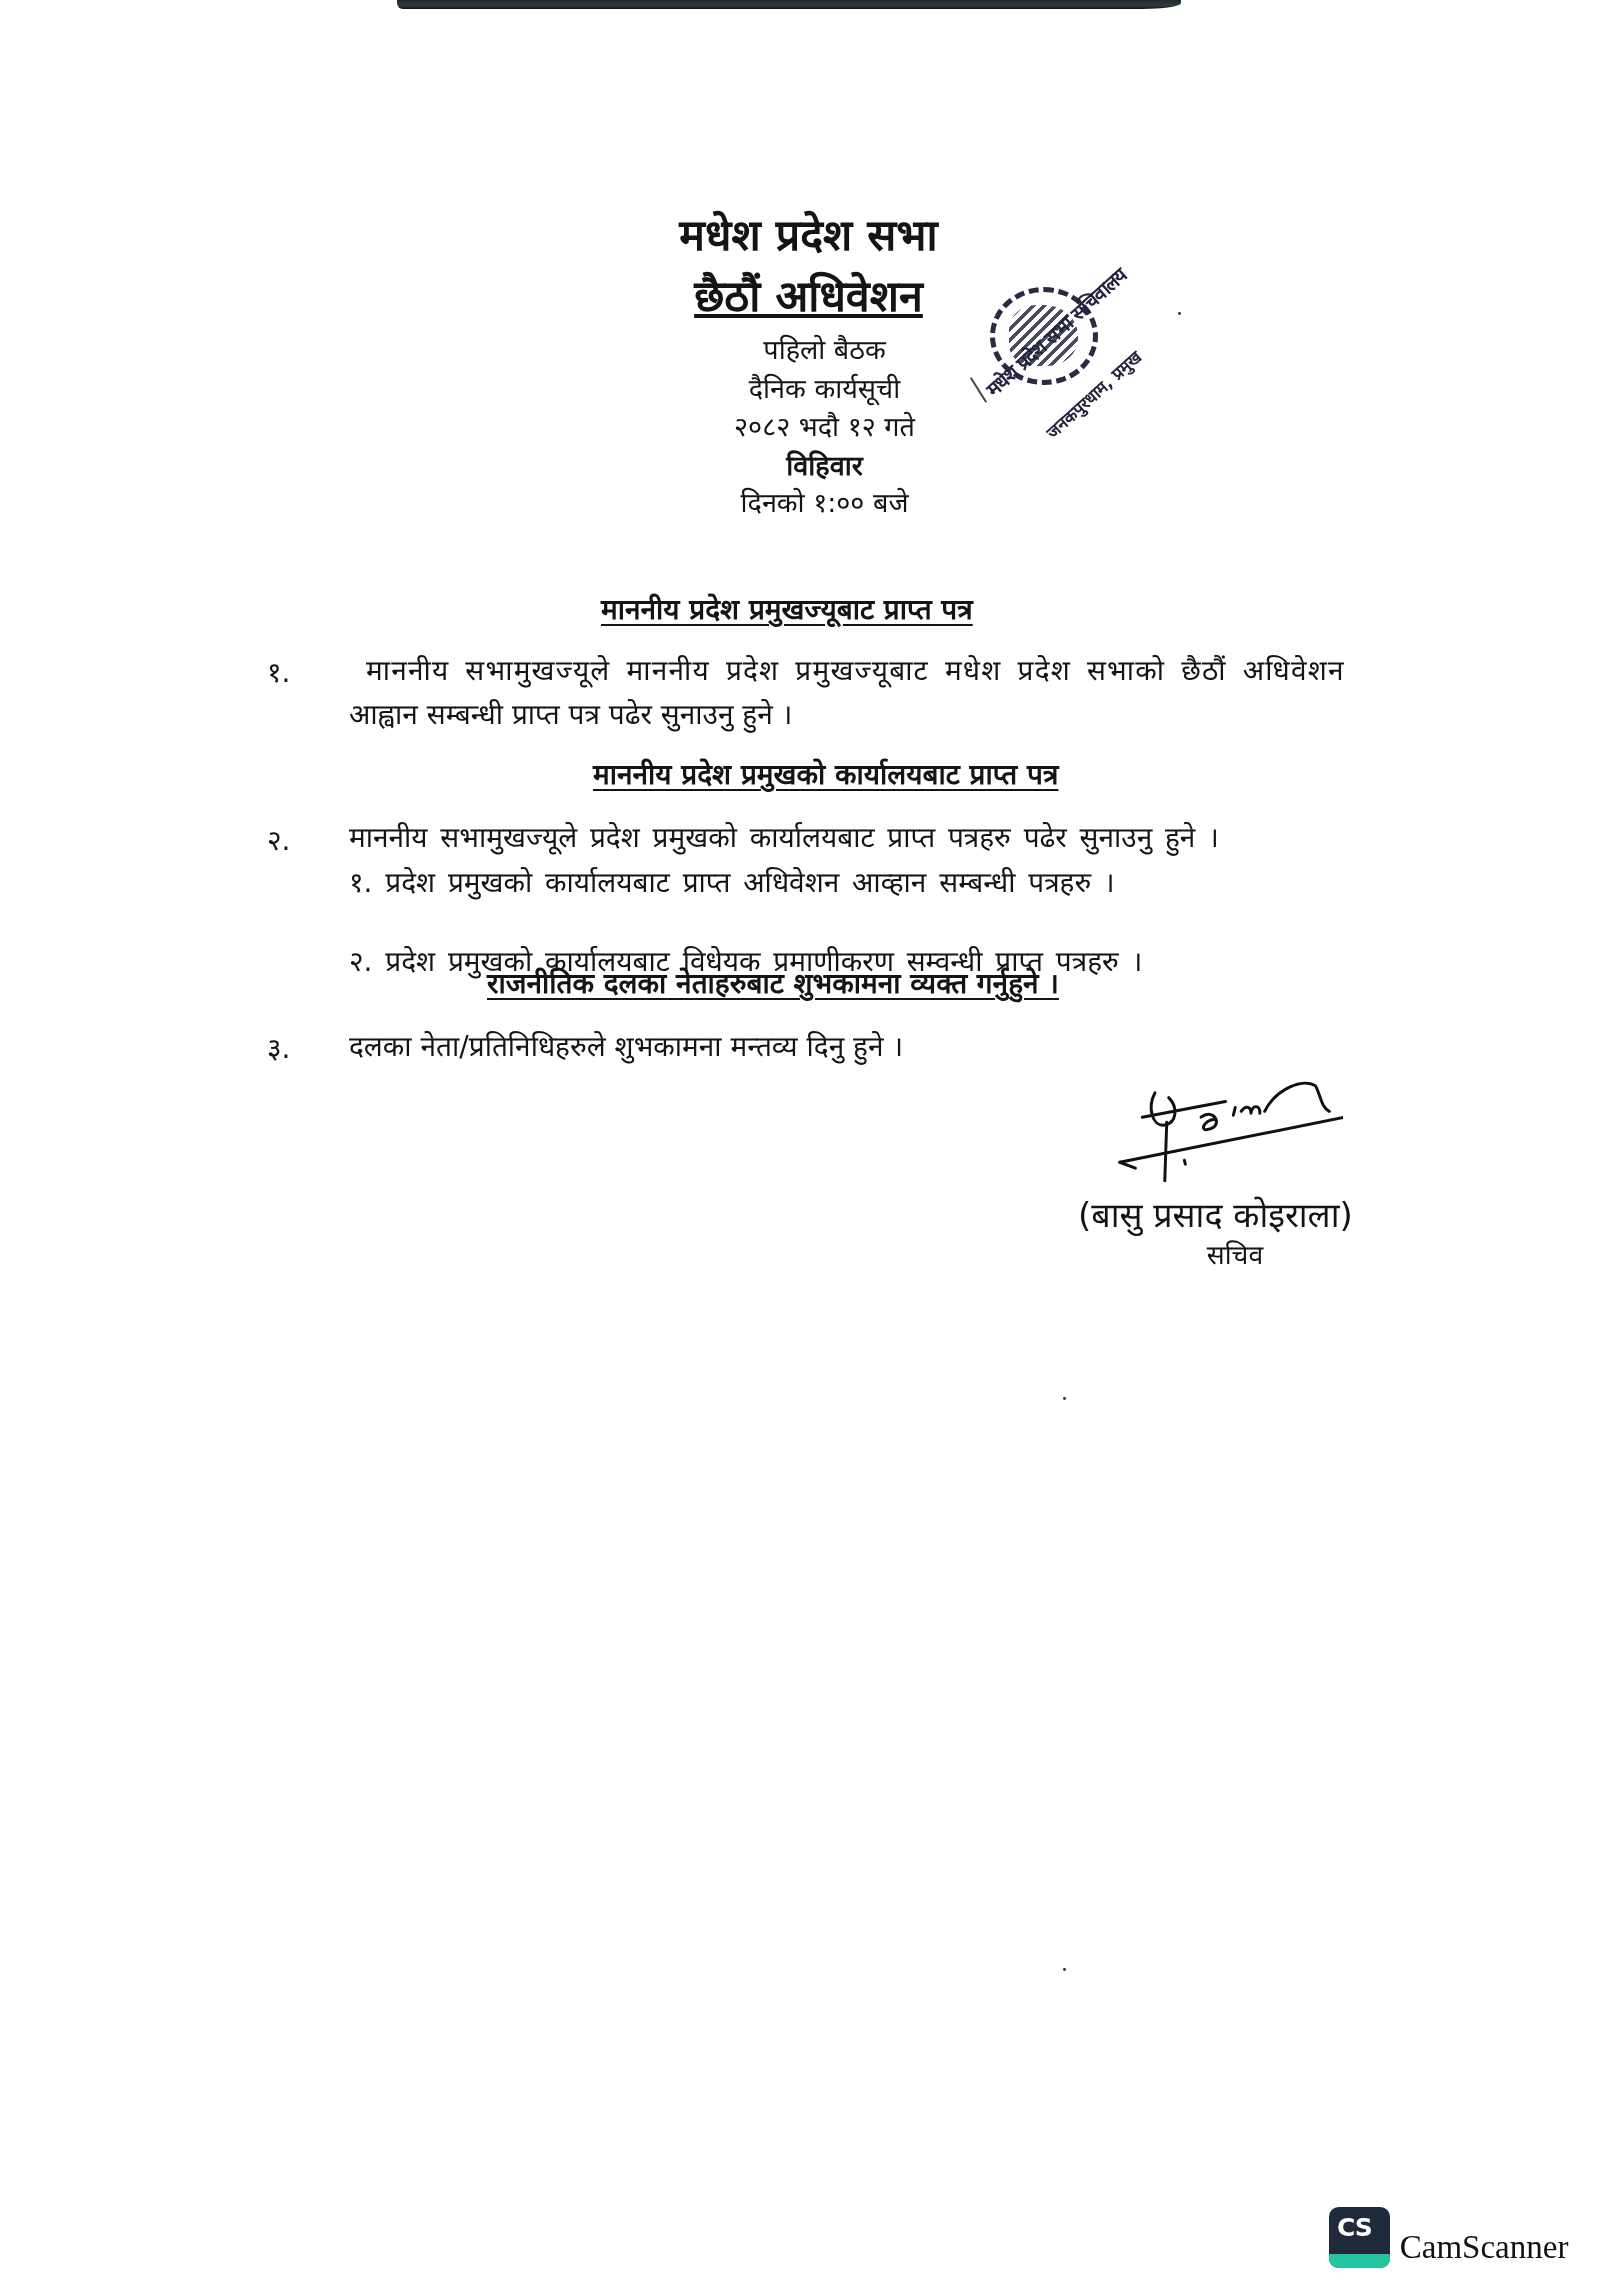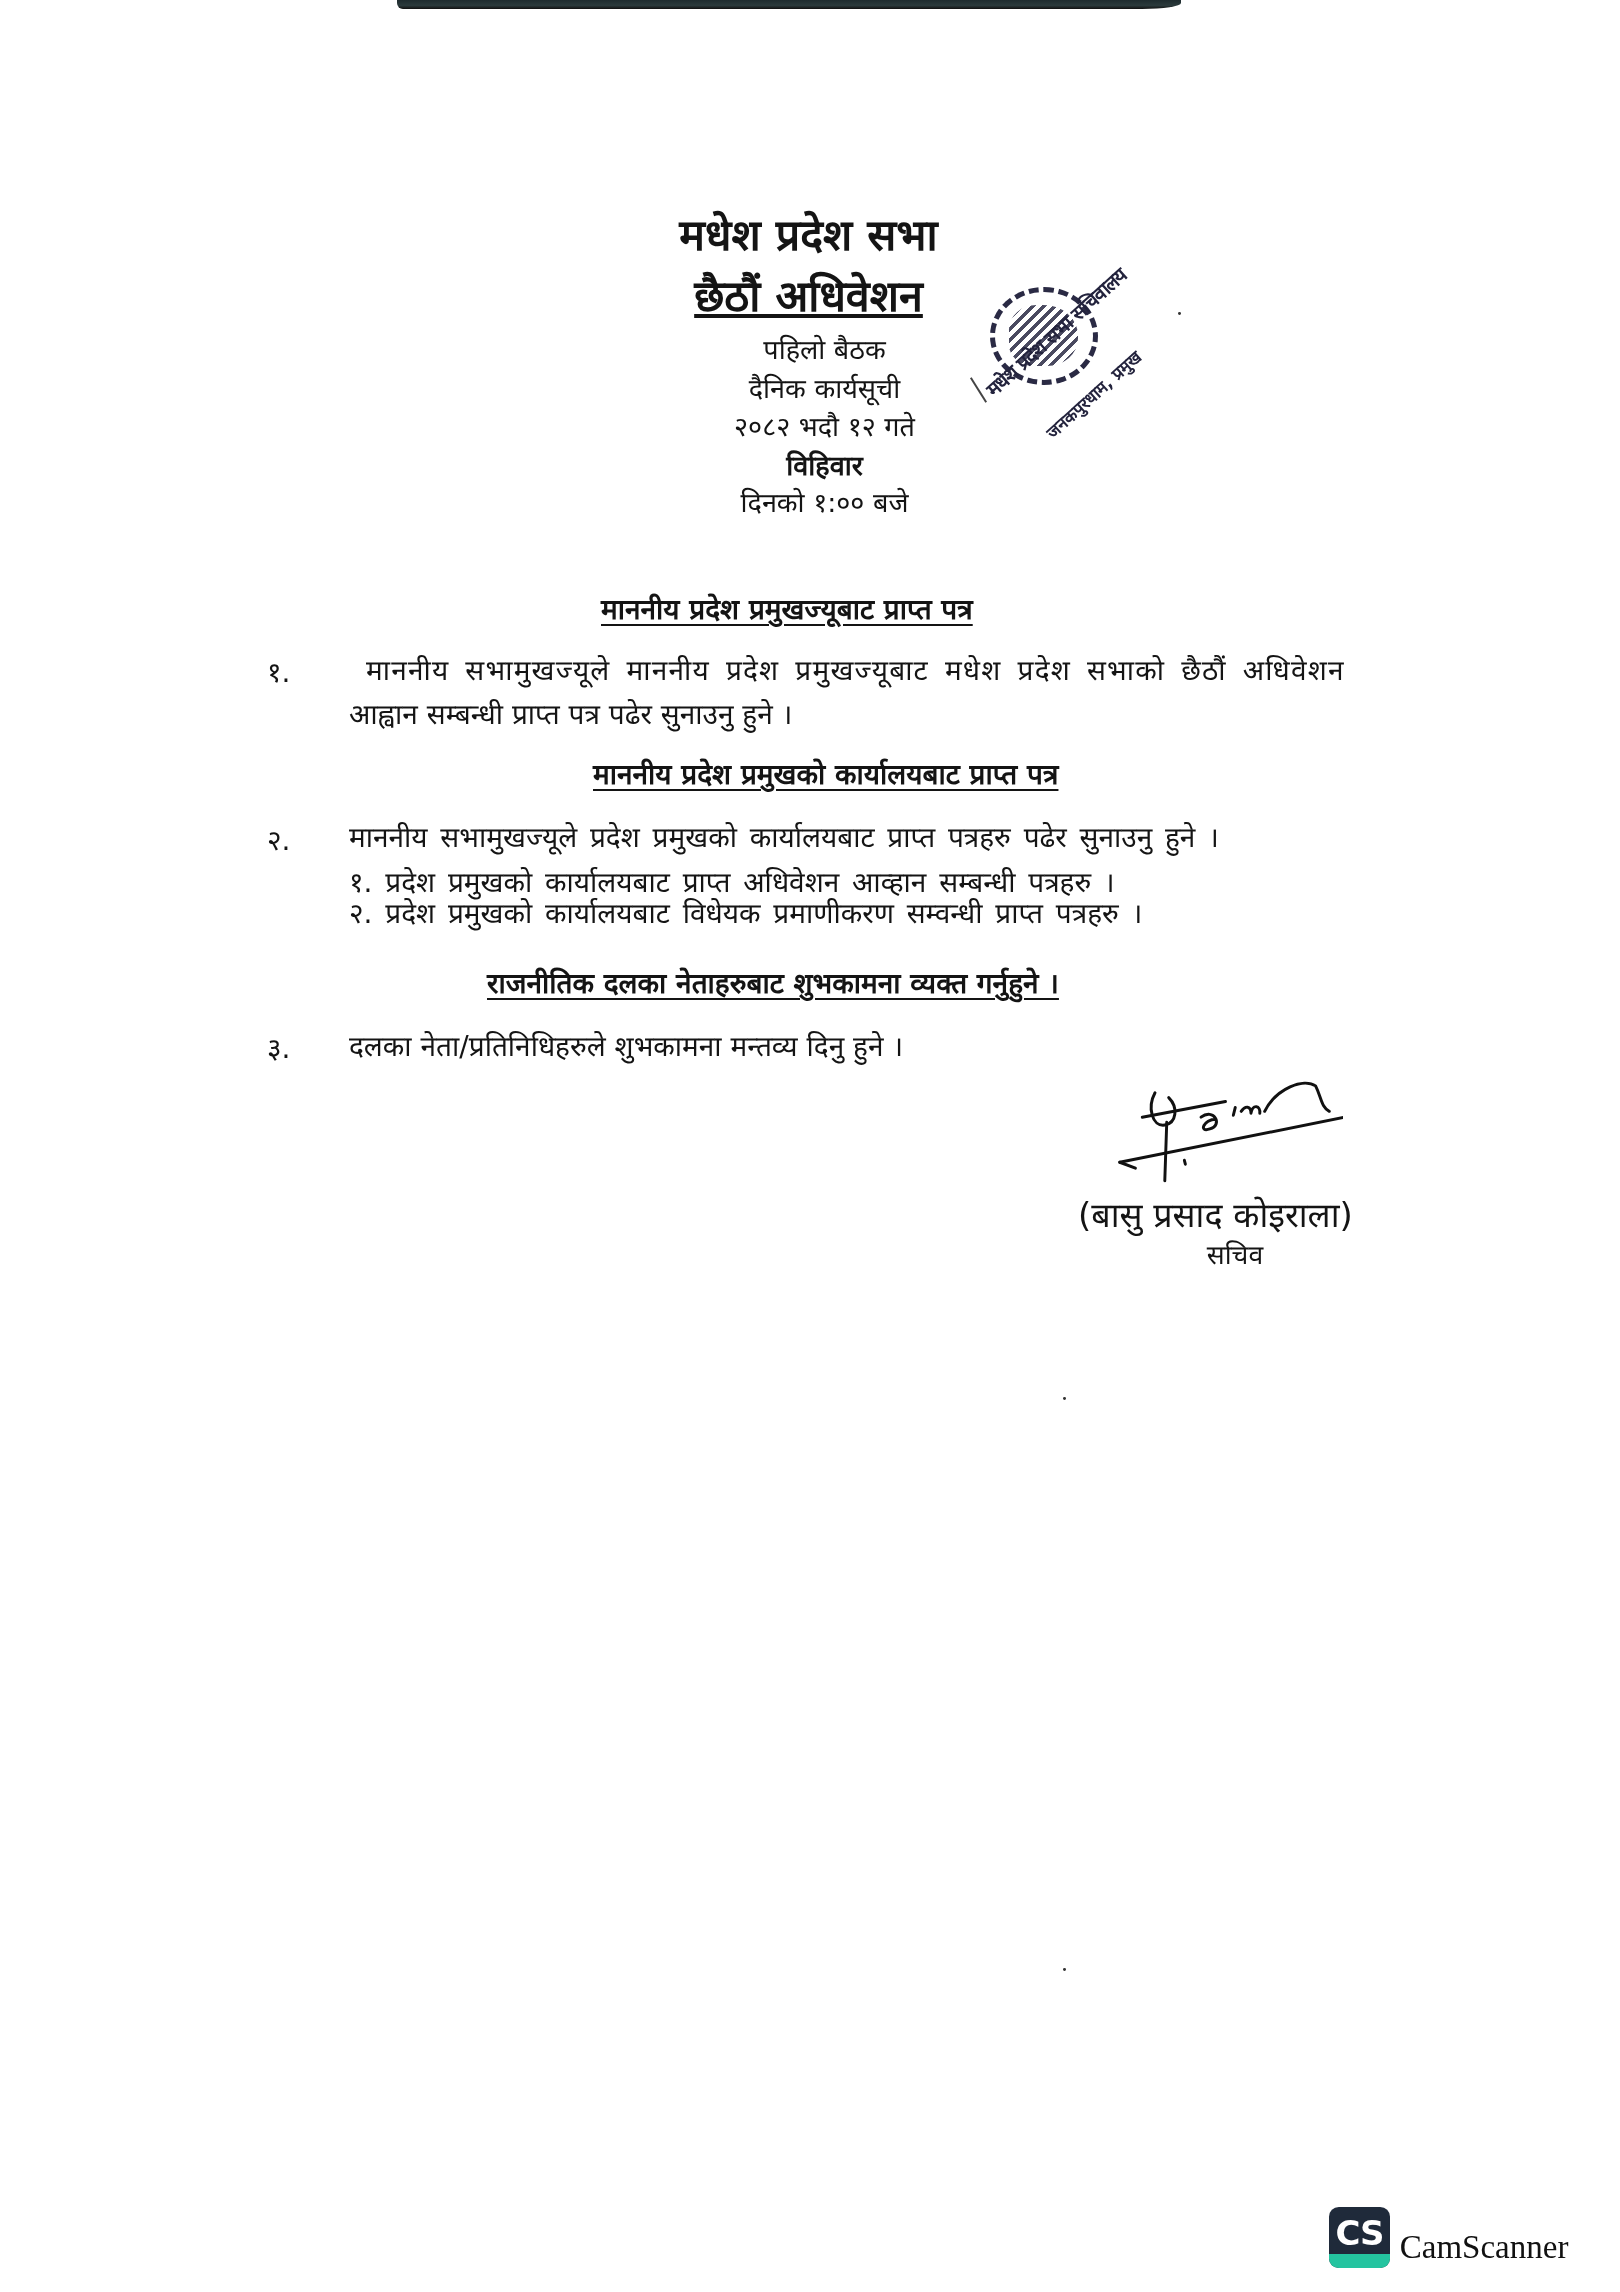--- a/index.html
+++ b/index.html
@@ -145,21 +145,21 @@
       line-height: 39px;
       white-space: nowrap;
     }
     .n1 { top: 653px; }
     .l1a { top: 651px; letter-spacing: 1.2px; word-spacing: 5.9px; margin-left: 17px; }
     .l1b { top: 695px; }
 
     .n2 { top: 821px; }
     .l2a { top: 818px; word-spacing: 3.9px; }
     .l2b { top: 863px; word-spacing: 3.9px; }
-    .l2c { top: 894px; word-spacing: 3.9px; }
+    .l2c { top: 942px; word-spacing: 3.9px; }
 
     .n3 { top: 1029px; }
     .l3a { top: 1027px; }
 
     .signature {
       position: absolute;
       left: 1108px;
       top: 1068px;
       width: 235px;
       height: 118px;
@@ -205,26 +205,27 @@
       border-radius: 9.8px;
       overflow: hidden;
       position: relative;
       background: #1f2a3a;
     }
     .cs-logo-text {
       position: absolute;
       left: 0;
       right: 0;
       top: 5.9px;
-      text-align: center;
+      text-align: left;
       color: #ffffff;
       font-family: "DejaVu Sans", sans-serif;
       font-weight: bold;
-      font-size: 34px;
+      font-size: 25px;
       letter-spacing: -1px;
+      padding-left: 8px;
     }
     .cs-logo-bar {
       position: absolute;
       left: 0;
       right: 0;
       bottom: 0;
       height: 13.7px;
       background: #24c4a0;
     }
     .cs-name {

